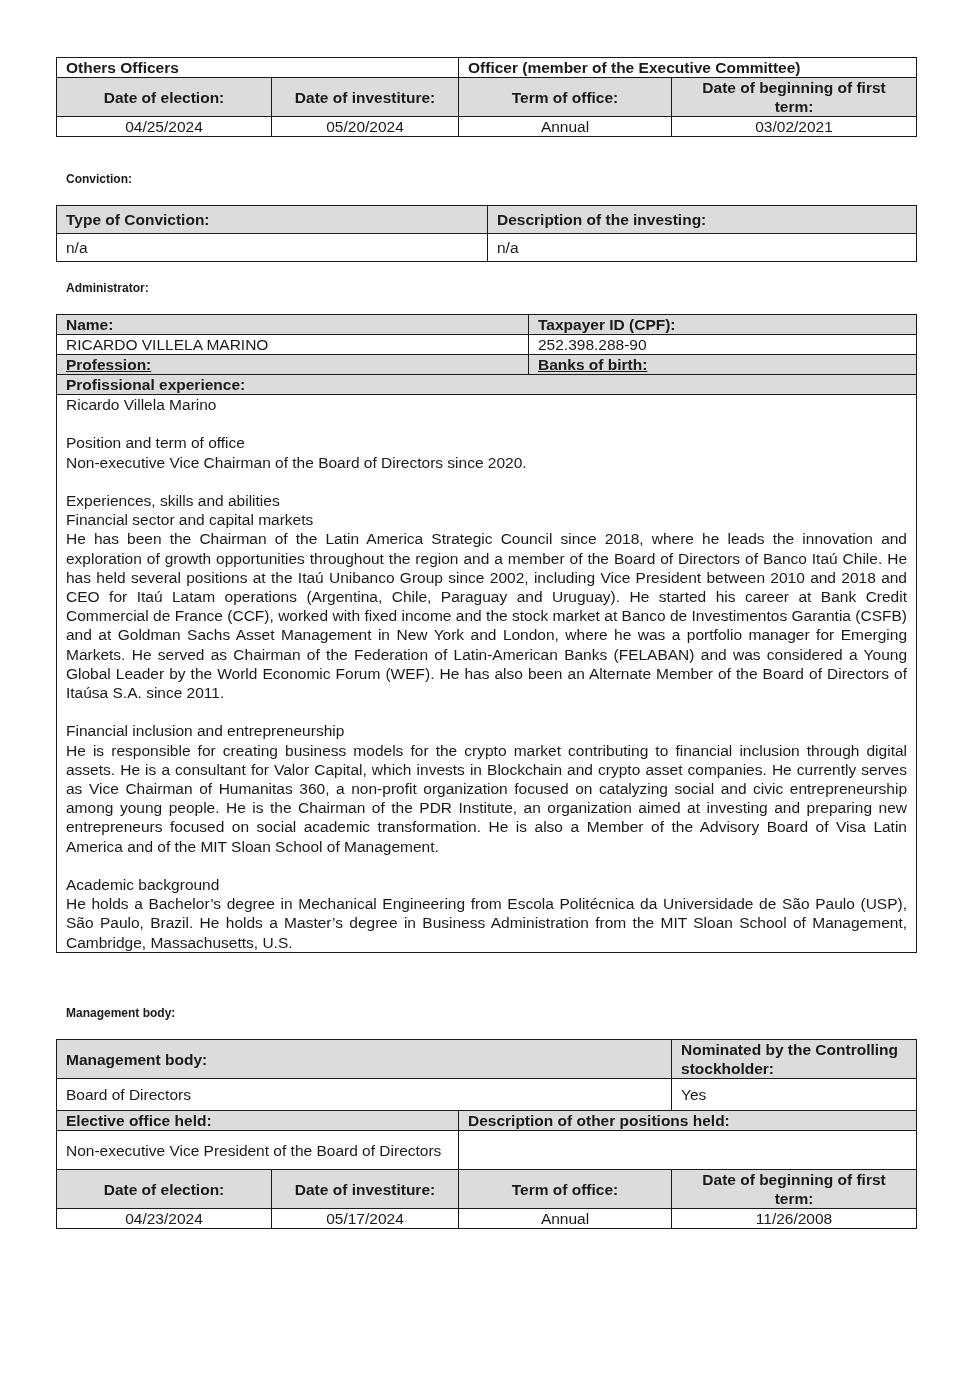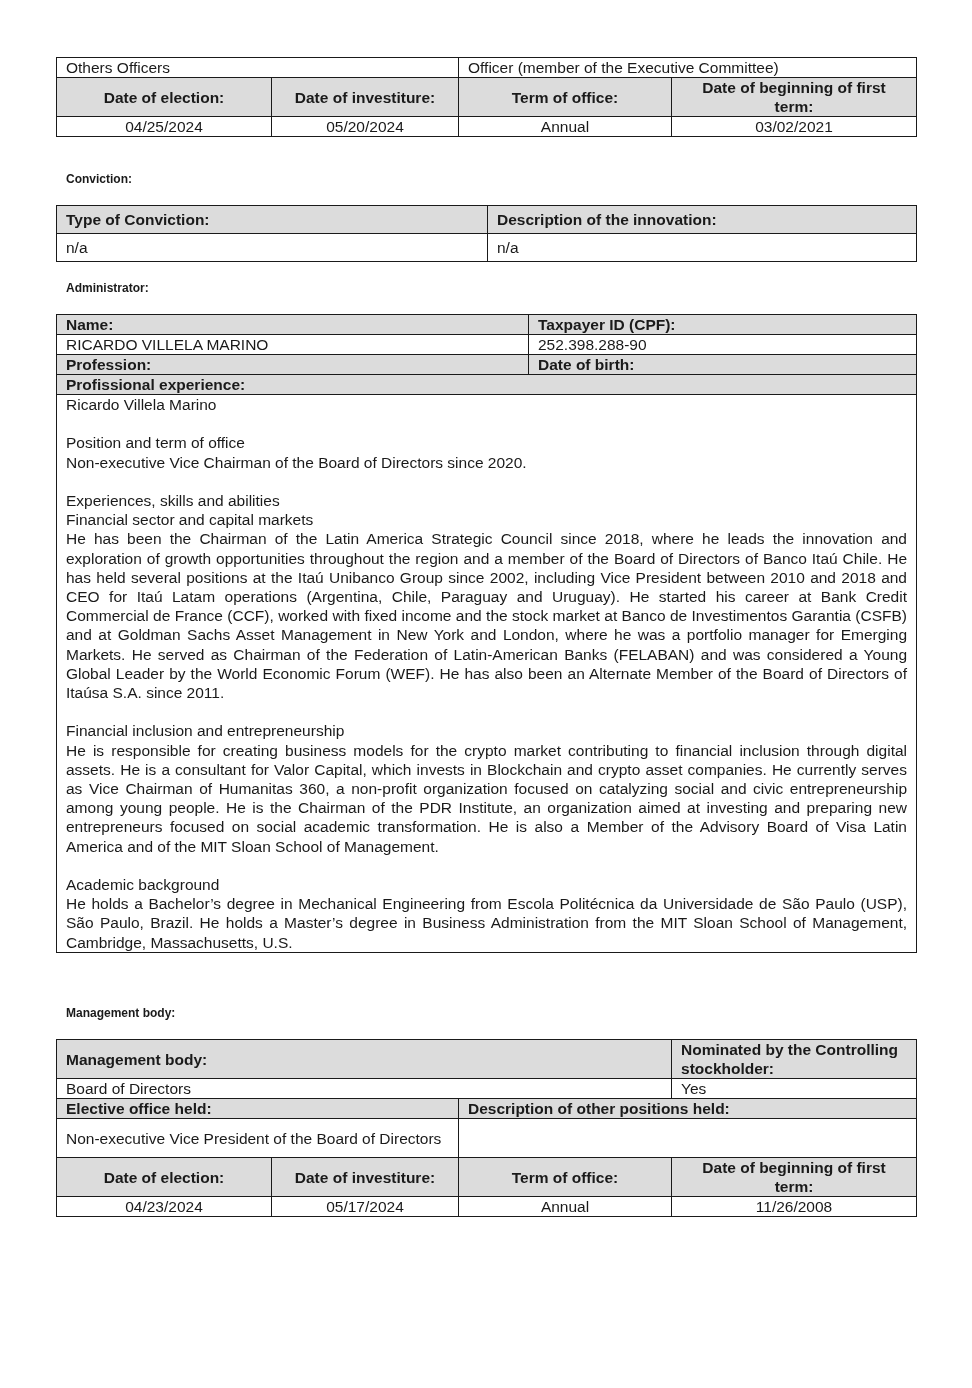--- a/index.html
+++ b/index.html
@@ -20,21 +20,21 @@
 <body>
 
 <table style="top:57px;">
   <colgroup>
       <col style="width:215px">
       <col style="width:187px">
       <col style="width:213px">
       <col style="width:245px">
     </colgroup>
   <tbody>
-      <tr style="height:20px;">
+      <tr style="height:20px;font-weight:bold;">
     <td colspan="2">Others Officers</td>
     <td colspan="2">Officer (member of the Executive Committee)</td>
   </tr>
   <tr style="height:39px;">
     <td class="hd c">Date of election:</td>
     <td class="hd c">Date of investiture:</td>
     <td class="hd c">Term of office:</td>
     <td class="hd c">Date of beginning of first term:</td>
   </tr>
   <tr style="height:20px;">
@@ -48,21 +48,21 @@
 
 <div class="section-label" style="top:172px;">Conviction:</div>
 <table style="top:205px;">
   <colgroup>
       <col style="width:431px">
       <col style="width:429px">
     </colgroup>
   <tbody>
       <tr style="height:28px;">
     <td class="hd">Type of Conviction:</td>
-    <td class="hd">Description of the innovation:</td>
+    <td class="hd">Description of the investing:</td>
   </tr>
   <tr style="height:28px;">
     <td>n/a</td>
     <td>n/a</td>
   </tr>
 </tbody>
   </table>
 
 <div class="section-label" style="top:281px;">Administrator:</div>
 <table style="top:314px;">
@@ -72,23 +72,23 @@
     </colgroup>
   <tbody>
       <tr style="height:20px;padding-left:20px;">
     <td class="hd">Name:</td>
     <td class="hd">Taxpayer ID (CPF):</td>
   </tr>
   <tr style="height:20px;">
     <td>RICARDO VILLELA MARINO</td>
     <td>252.398.288-90</td>
   </tr>
-  <tr style="height:20px;">
+  <tr style="height:20px;text-decoration:underline;">
     <td class="hd">Profession:</td>
-    <td class="hd">Date of birth:</td>
+    <td class="hd">Banks of birth:</td>
   </tr>
   <tr style="height:20px;">
     <td colspan="2" class="hd">Profissional experience:</td>
   </tr>
   <tr>
     <td colspan="2" class="exp" style="height:554px;">
       <p>Ricardo Villela Marino</p>
       <div class="gap"></div>
       <p>Position and term of office</p>
       <p>Non-executive Vice Chairman of the Board of Directors since 2020.</p>
@@ -113,21 +113,21 @@
       <col style="width:215px">
       <col style="width:187px">
       <col style="width:213px">
       <col style="width:245px">
     </colgroup>
   <tbody>
       <tr style="height:39px;">
     <td colspan="3" class="hd">Management body:</td>
     <td class="hd">Nominated by the Controlling stockholder:</td>
   </tr>
-  <tr style="height:20px;">
+  <tr style="height:32px;">
     <td colspan="3">Board of Directors</td>
     <td>Yes</td>
   </tr>
   <tr style="height:20px;border-radius:10px;">
     <td colspan="2" class="hd">Elective office held:</td>
     <td colspan="2" class="hd">Description of other positions held:</td>
   </tr>
   <tr style="height:39px;padding-left:44px;">
     <td colspan="2">Non-executive Vice President of the Board of Directors</td>
     <td colspan="2"></td>

